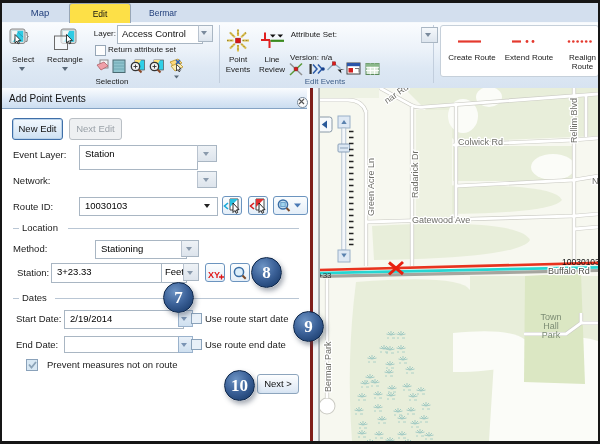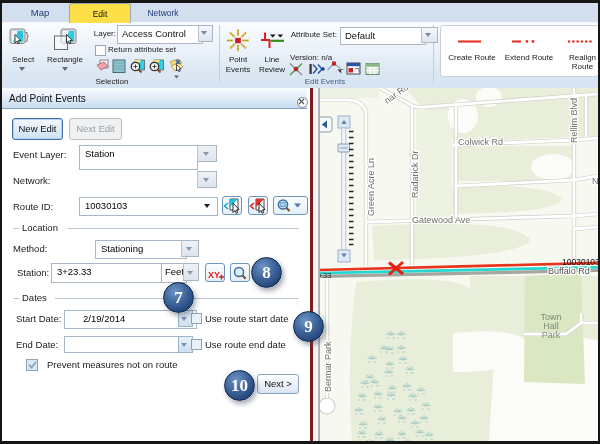--- a/index.html
+++ b/index.html
@@ -39,21 +39,21 @@
 
 #splitter{left:313px;top:88px;width:5px;height:353px;background:#f2f4f7;border-right:1px solid #b5b9bd;}
 #map{left:319px;top:88px;width:279px;height:353px;}
 </style>
 </head>
 <body>
 <div id="app">
   <div class="abs" id="tabstrip">
     <div class="tab" id="tab-map">Map</div>
     <div class="tab" id="tab-edit">Edit</div>
-    <div class="tab" id="tab-review">Network</div>
+    <div class="tab" id="tab-review">Bermar</div>
   </div>
 
   <div class="abs" id="ribbon">
     <div class="rsep" style="left:217px;"></div>
     <div class="rsep" style="left:431px;"></div>
     <div style="position:absolute;left:438px;top:2px;width:157px;height:50px;background:#fff;border:1px solid #c6d0da;border-radius:3px;"></div>
     <svg width="596" height="65" viewBox="2 23 596 65" style="position:absolute;left:0;top:0;">
 
       <rect x="10" y="29" width="15" height="14.5" rx="2" fill="#dcdcdc" stroke="#8a8a8a"></rect>
       <rect x="11.8" y="30.8" width="11.4" height="11" fill="#2ecbe4"></rect>
@@ -156,21 +156,20 @@
     <div class="rtext" style="left:76px;top:6px;width:38px;text-align:right;">Layer:</div>
     <div class="combo" style="left:115px;top:2px;width:80px;height:15px;font-size:9.5px;color:#111;padding:2px 0 0 4px;">Access Control</div>
     <div class="combo-btn" style="left:196px;top:2px;width:13px;height:15px;"></div>
     <div class="arrow-dn" style="left:199px;top:8px;"></div>
     <div class="cb" style="left:93px;top:22px;"></div>
     <div class="rtext" style="left:106px;top:22px;">Return attribute set</div>
     <div class="rtext rlabel" style="left:60px;width:100px;">Selection</div>
     <div class="rtext" style="left:216px;top:32px;width:40px;line-height:10px;">Point Events</div>
     <div class="rtext" style="left:250px;top:32px;width:40px;line-height:10px;">Line Review</div>
     <div class="rtext" style="left:245px;top:7px;width:90px;text-align:right;">Attribute Set:</div>
-    <div class="combo" style="left:338px;top:4px;width:80px;height:14px;font-size:9.5px;color:#111;padding:2px 0 0 4px;">Default</div>
     <div class="combo-btn" style="left:419px;top:4px;width:15px;height:14px;"></div>
     <div class="arrow-dn" style="left:423px;top:10px;"></div>
     <div class="rtext" style="left:288px;top:30px;">Version: n/a</div>
     <div class="rlabel" style="left:273px;width:100px;">Edit Events</div>
     <div class="rtext" style="left:438px;top:30px;width:64px;">Create Route</div>
     <div class="rtext" style="left:495px;top:30px;width:64px;">Extend Route</div>
     <div class="rtext" style="left:558px;top:30px;width:45px;line-height:9px;">Realign Route</div>
     <div class="rlabel" style="left:488px;width:100px;margin-top:16px;">Redline Routes</div>
   </div>
 
@@ -239,21 +238,21 @@
     <div class="combo-btn" style="left:181px;top:175px;width:14px;height:16px;background:linear-gradient(#eef2f6,#dde4ec);"></div>
     <div class="arrow-dn" style="left:184.5px;top:183px;border-top-color:#8a9aac;"></div>
     <div class="iconbtn" style="left:203px;top:175px;"></div>
     <div class="iconbtn" style="left:228px;top:175px;"></div>
 
     <div class="gsep" style="left:11px;top:210px;width:6px;"></div>
     <div class="plabel" style="left:20px;top:204px;">Dates</div>
     <div class="gsep" style="left:53px;top:210px;width:244px;"></div>
 
     <div class="plabel" style="left:14px;top:225px;">Start Date:</div>
-    <div class="combo" style="left:62px;top:222px;width:113px;height:15px;font-size:9.5px;padding:2px 0 0 18px;">2/19/2014</div>
+    <div class="combo" style="left:62px;top:222px;width:113px;height:15px;font-size:9.5px;padding:2px 0 0 5px;">2/19/2014</div>
     <div class="combo-btn" style="left:176px;top:222px;width:13px;height:15px;background:linear-gradient(#e8f0f8,#cfe0f0);border-color:#9ab2cc;"></div>
     <div class="arrow-dn" style="left:179px;top:229px;border-top-color:#7a94b4;"></div>
     <div class="cb" style="left:189px;top:225px;border-color:#8aa2ba;background:#e8f0f8;"></div>
     <div class="plabel" style="left:203px;top:225px;">Use route start date</div>
 
     <div class="plabel" style="left:14px;top:251px;">End Date:</div>
     <div class="combo" style="left:62px;top:248px;width:113px;height:15px;"></div>
     <div class="combo-btn" style="left:176px;top:248px;width:13px;height:15px;background:linear-gradient(#e8f0f8,#cfe0f0);border-color:#9ab2cc;"></div>
     <div class="arrow-dn" style="left:179px;top:255px;border-top-color:#7a94b4;"></div>
     <div class="cb" style="left:189px;top:251px;border-color:#8aa2ba;background:#e8f0f8;"></div>

